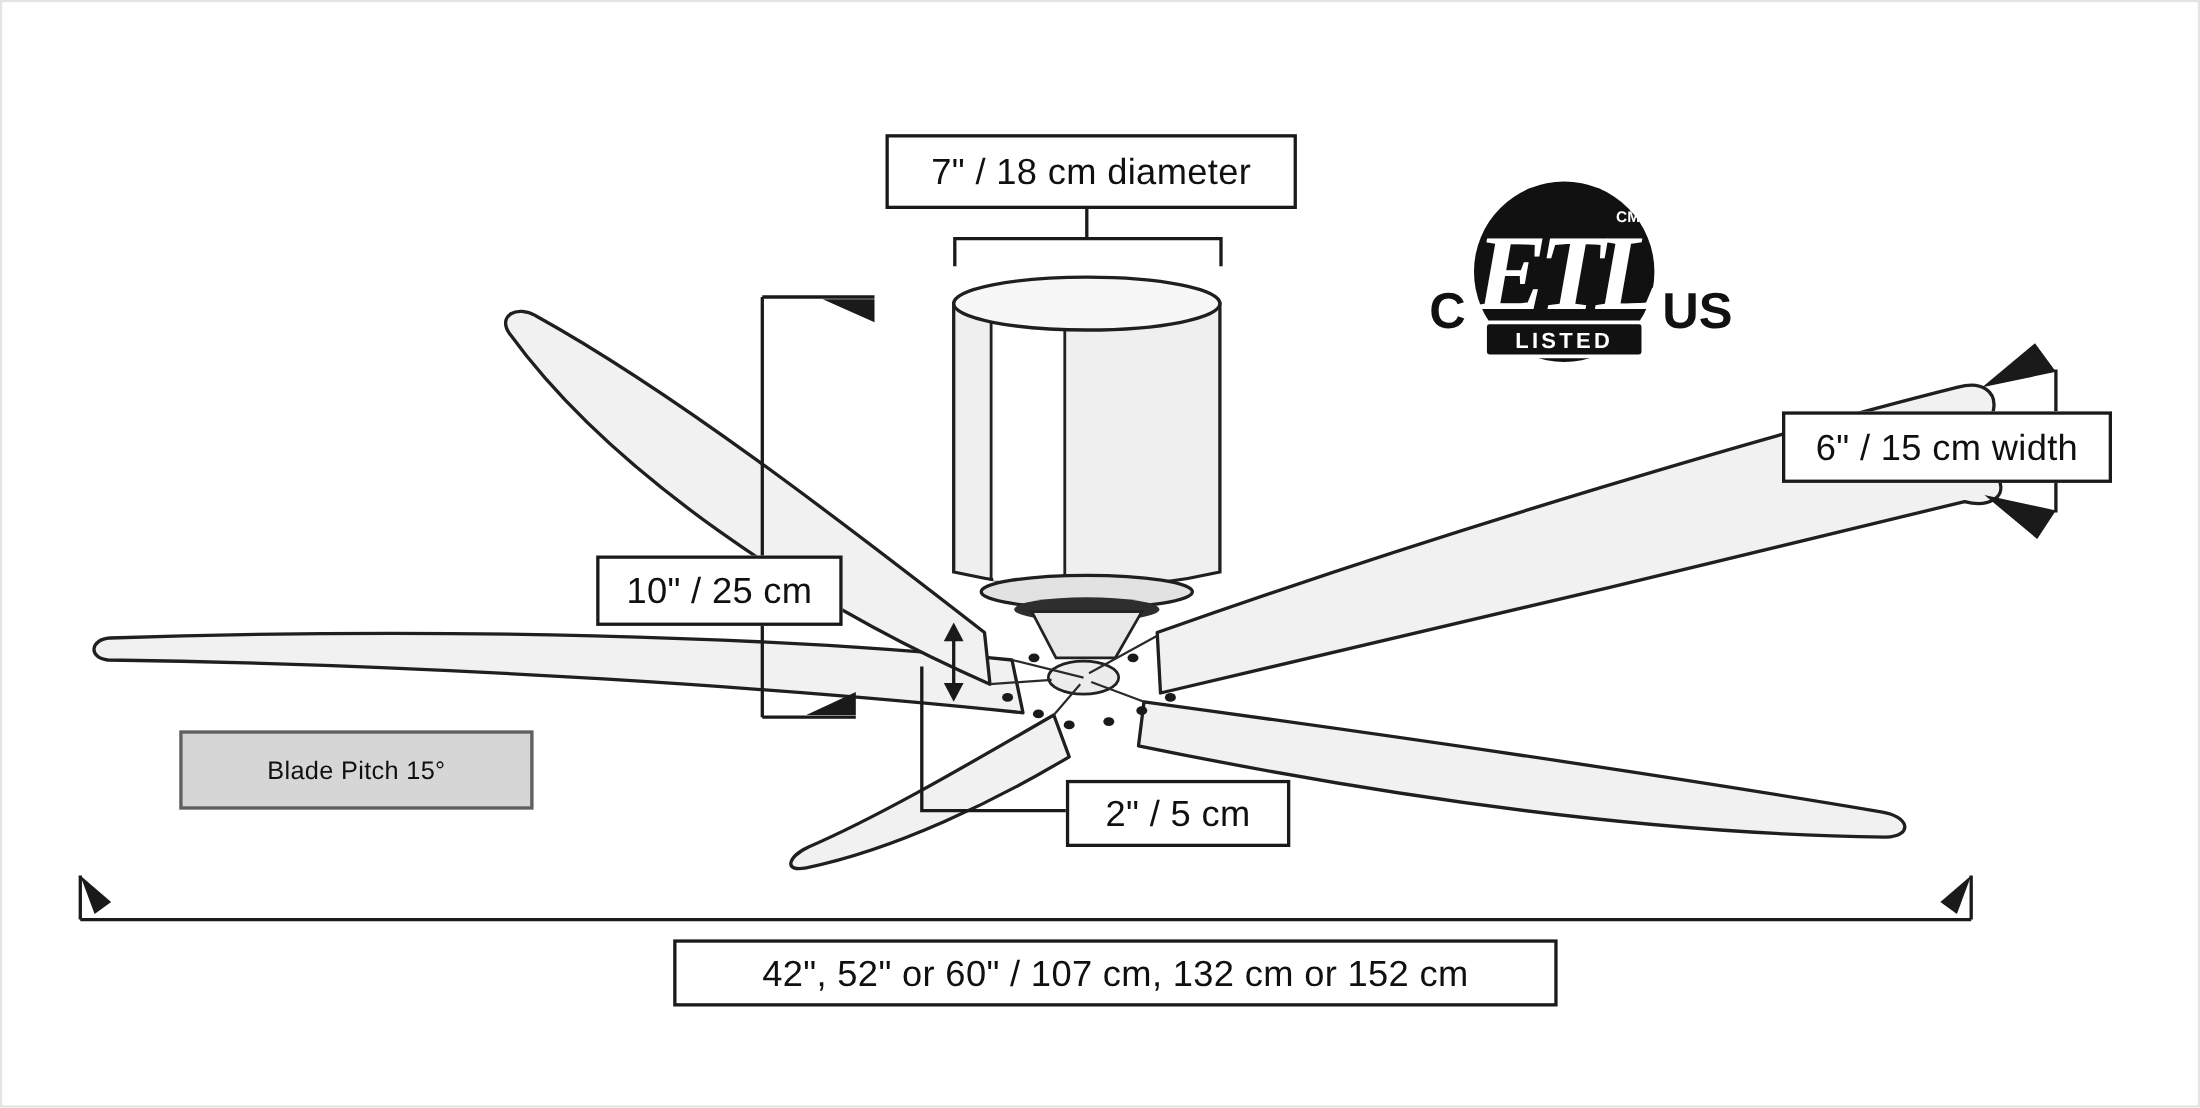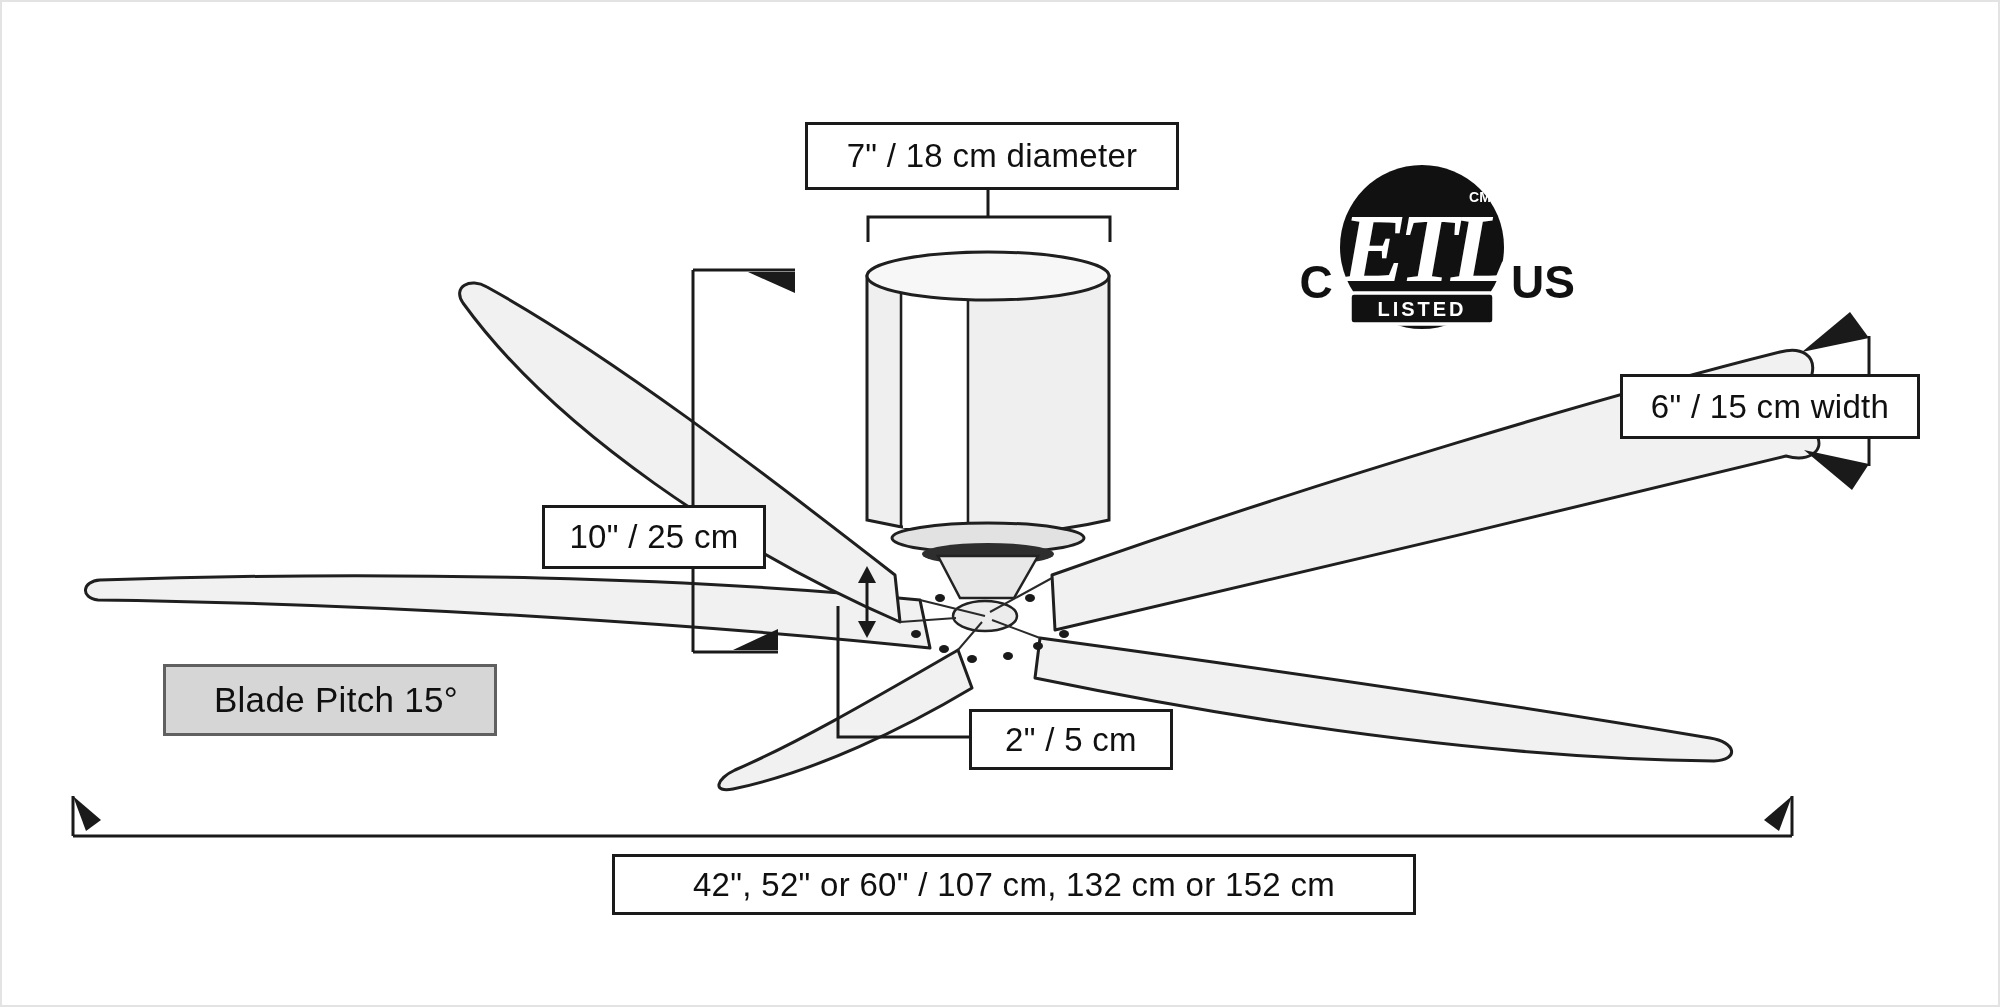--- a/index.html
+++ b/index.html
@@ -9,21 +9,21 @@
   }
   .canvas > svg{position:absolute;left:0;top:0;z-index:1;}
   .dim-label{
     position:absolute;z-index:2;background:#ffffff;border:3px solid #1a1a1a;
     display:flex;align-items:center;justify-content:center;
     font-size:33px;color:#101010;letter-spacing:.3px;white-space:nowrap;
   }
   .dim-label.pitch{background:#d6d6d6;border-color:#606060;}
   .lbl-diameter {left:805px;top:122px;width:368px;height:62px;}
   .lbl-height   {left:542px;top:505px;width:218px;height:58px;}
-  .lbl-pitch    {left:163px;top:664px;width:316px;height:66px;font-size:35px;padding-left:12px;}
+  .lbl-pitch    {left:163px;top:664px;width:316px;height:66px;font-size:23px;}
   .lbl-clearance{left:969px;top:709px;width:198px;height:55px;}
   .lbl-width    {left:1620px;top:374px;width:294px;height:59px;}
   .lbl-span     {left:612px;top:854px;width:798px;height:55px;}
 </style>
 </head>
 <body>
 
 <div class="canvas">
 
   <svg width="2000" height="1007" viewBox="0 0 2000 1007">

